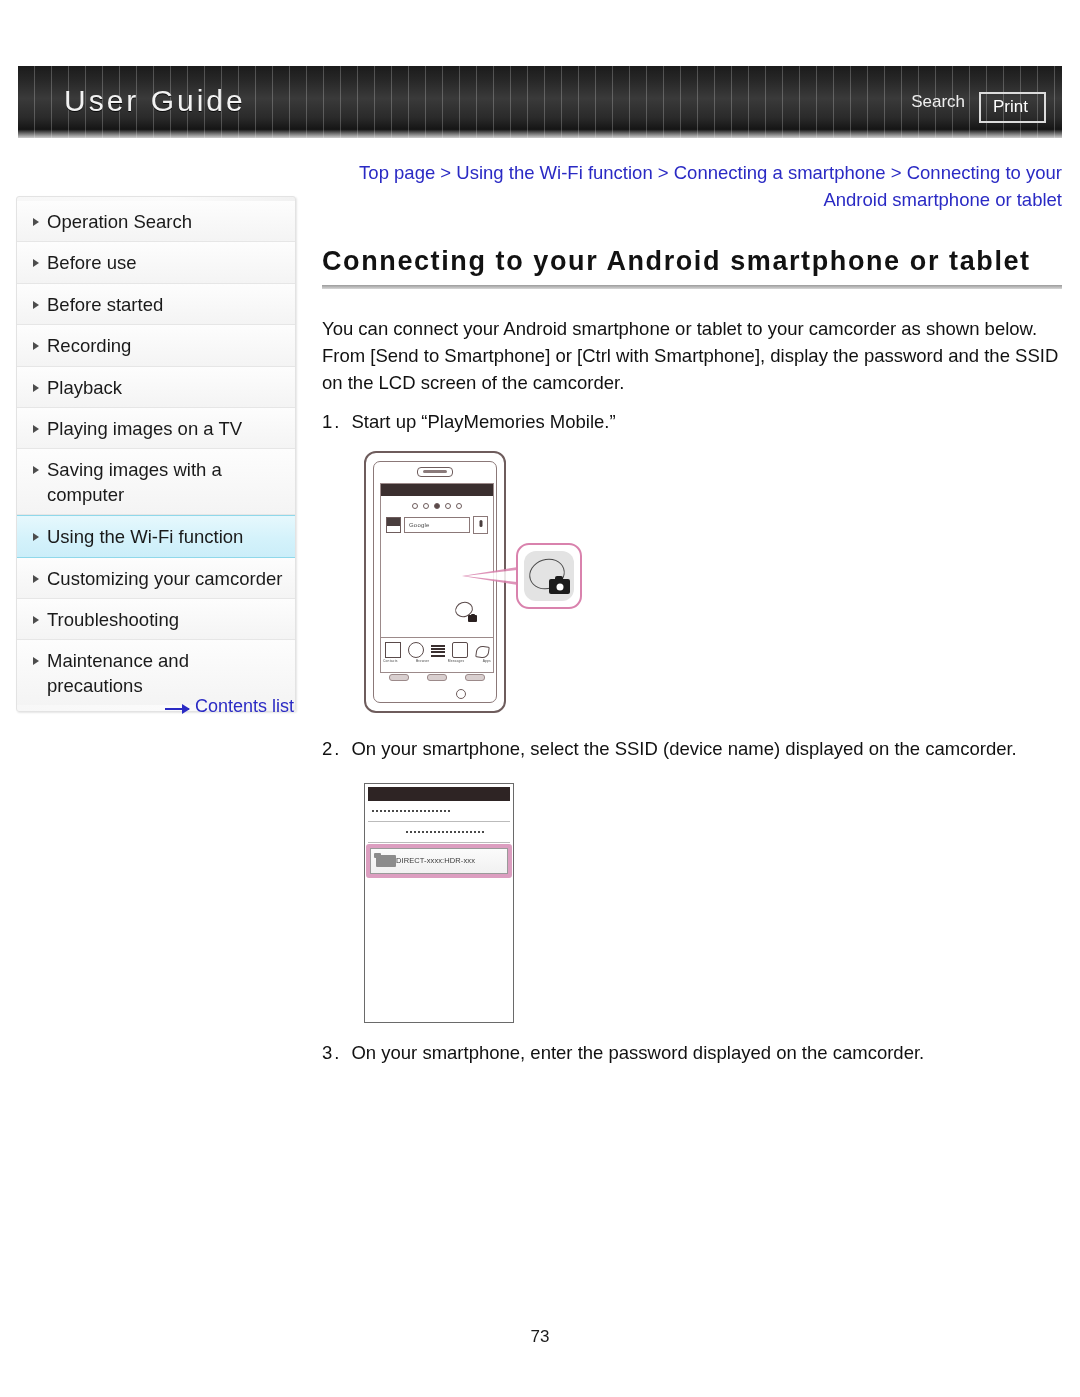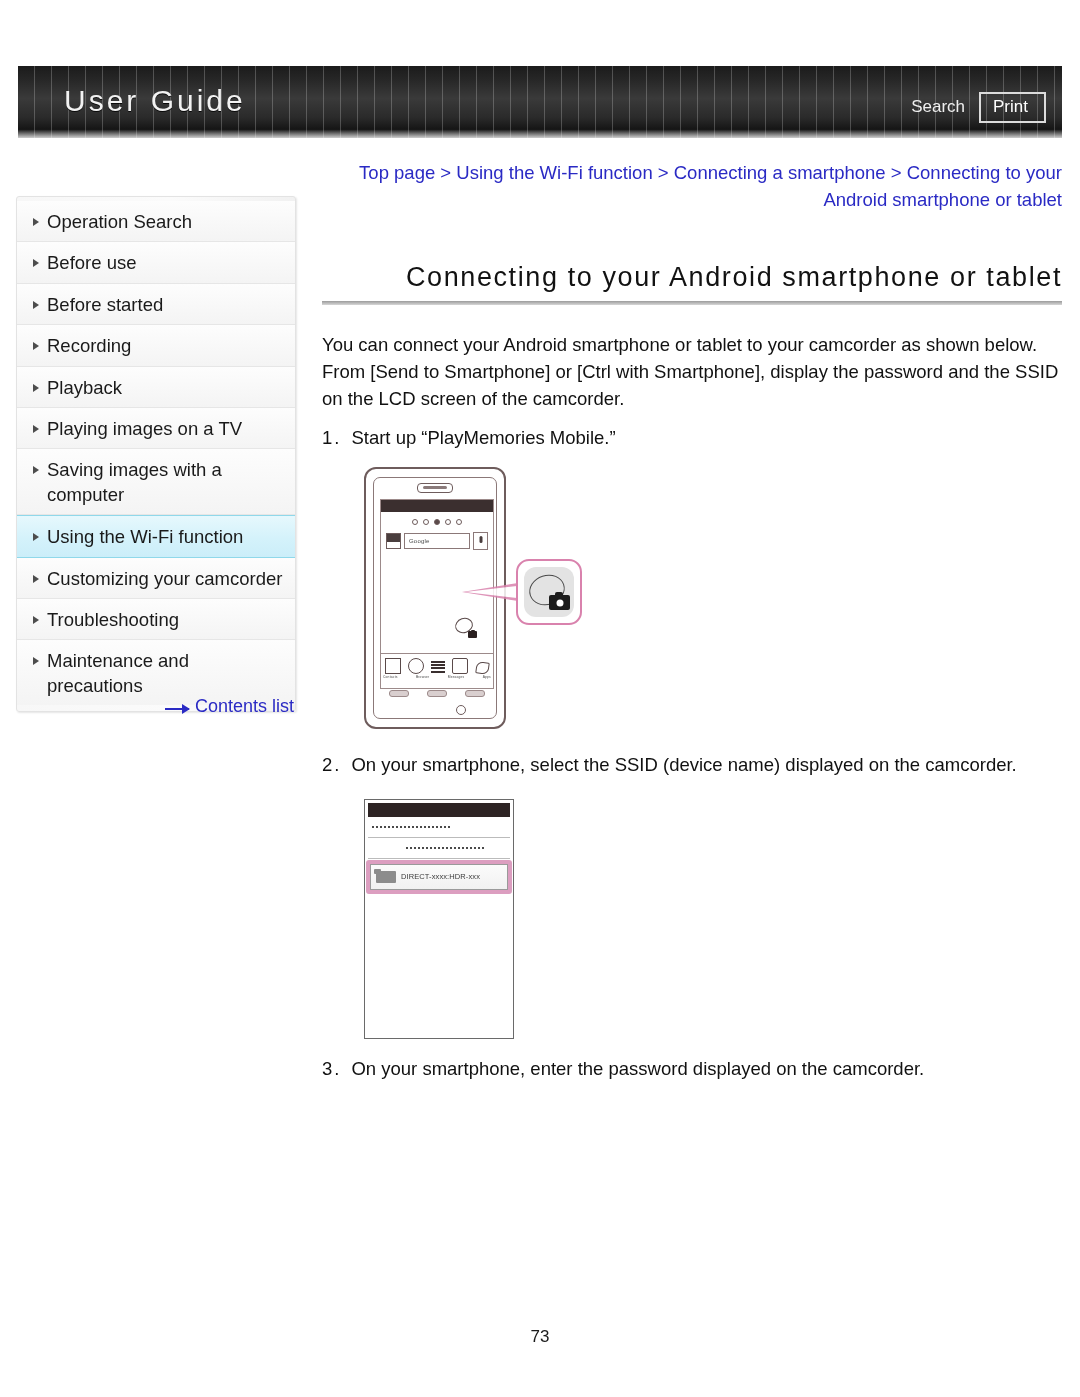--- a/index.html
+++ b/index.html
@@ -46,21 +46,21 @@
     color: #f2f2f2;
     font-weight: 500;
     text-shadow: 0 1px 0 rgba(0,0,0,0.8);
     margin-left: 26px;
   }
   .header-actions {
     position: absolute;
     right: 16px;
     top: 26px;
     display: flex;
-    align-items: center;
+    align-items: flex-start;
     gap: 14px;
   }
   .search-link {
     font-size: 17px;
     color: #efefef;
   }
   .print-button {
     font-size: 17px;
     color: #ffffff;
     border: 2px solid #dcdcdc;
@@ -141,27 +141,26 @@
     top: 160px;
     width: 740px;
   }
   .breadcrumb {
     font-size: 18.5px;
     line-height: 1.45;
     color: #2a2ac4;
     text-align: right;
   }
   .page-title {
-    margin-top: 48px;
+    margin-top: 32px;
     font-size: 27px;
     letter-spacing: 1.6px;
     color: #121212;
-    font-weight: 400;
+    font-weight: 700;
     padding-bottom: 8px;
-    text-align: right;
   }
   .title-rule {
     height: 4px;
     background: linear-gradient(to bottom, #9b9b9b 0%, #b9b9b9 50%, #d7d7d7 100%);
     margin-bottom: 26px;
   }
   .body-text {
     font-size: 18.5px;
     line-height: 1.47;
     color: #111;
@@ -492,21 +491,20 @@
   .f2-dash.b { left: 38px; width: 78px; }
   .ssid-wrap {
     margin: 1px 1px 0 1px;
     border: 4px solid #dc9ec0;
     border-radius: 3px;
     background: #fff;
   }
   .ssid-row {
     display: flex;
     align-items: center;
-    gap: 5px;
     height: 24px;
     border: 1px solid #9a9a9a;
     padding-left: 5px;
     background: linear-gradient(to bottom,#fbfbfb,#f1f1f1);
   }
   .cam-glyph {
     width: 20px; height: 12px;
     background: #8c8c8c;
     border-radius: 1px;
     position: relative;

